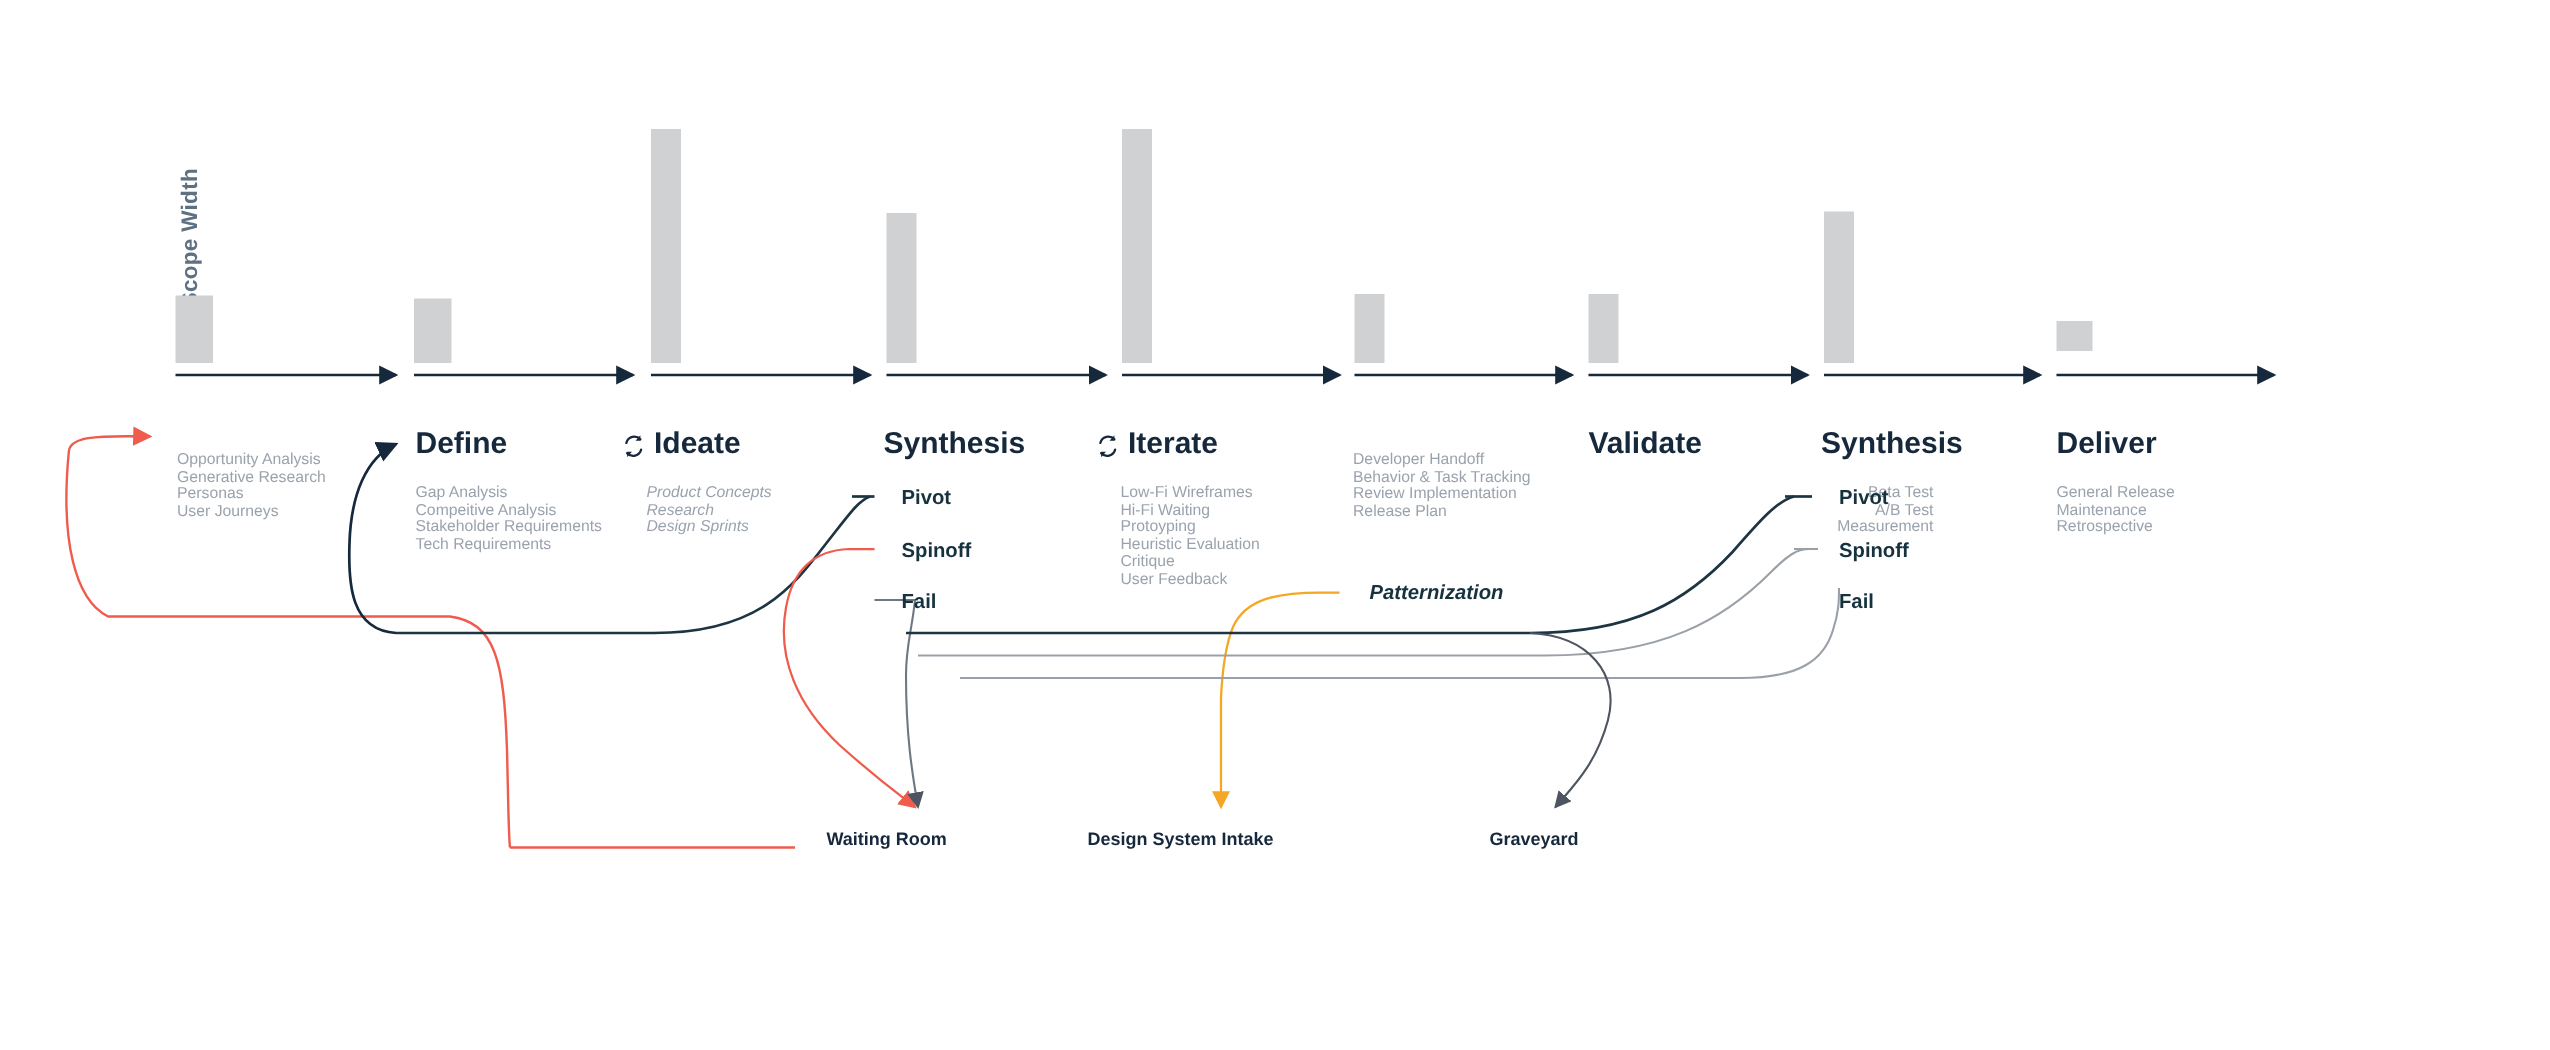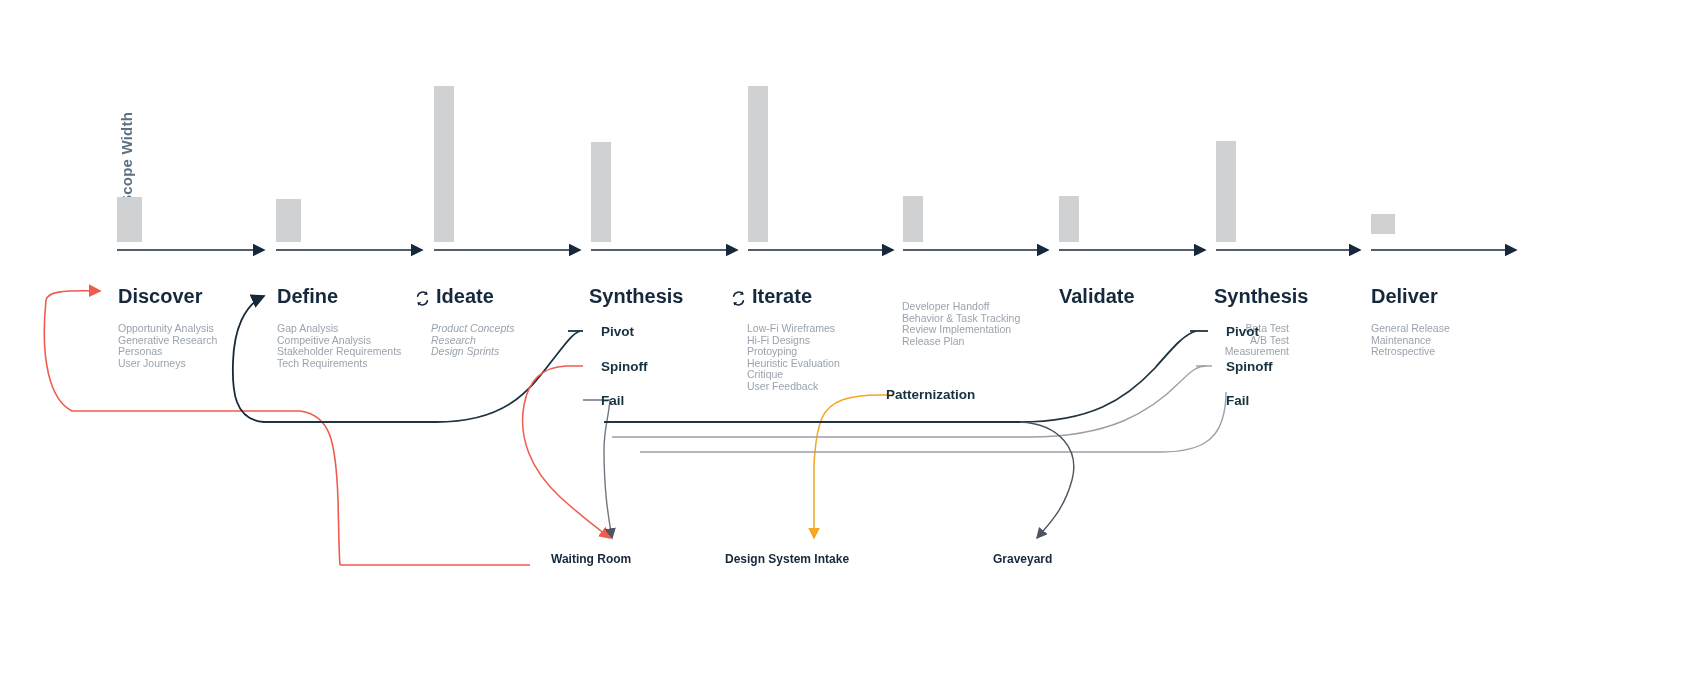--- a/index.html
+++ b/index.html
@@ -162,23 +162,20 @@
 
     <path d="M 612,437 L 1030,437 C 1110,437 1150,412 1180,382 C 1192,370 1198,366 1206,366" stroke="#9aa0a8" stroke-width="1.4" fill="none"></path>
     <line x1="1196" y1="366" x2="1212" y2="366" stroke="#9aa0a8" stroke-width="1.4"></line>
 
     <path d="M 640,452 L 1160,452 C 1200,452 1216,440 1222,420 C 1226,408 1226,400 1226,392" stroke="#9aa0a8" stroke-width="1.4" fill="none"></path>
 
     <path d="M 1020,422 C 1060,424 1080,450 1072,480 C 1064,510 1048,525 1037,538" stroke="#4c5560" stroke-width="1.4" fill="none" marker-end="url(#ah-grey)"></path>
   </svg>
 
   <div class="phase" style="left:118px; top:285px;">
-    <div class="phase-title">
-      <span>Discover</span>
-    </div>
     <div class="phase-list">
       <div>Opportunity Analysis</div>
       <div>Generative Research</div>
       <div>Personas</div>
       <div>User Journeys</div>
     </div>
   </div>
 
   <div class="phase" style="left:277px; top:285px;">
     <div class="phase-title">
@@ -224,21 +221,21 @@
           <path d="M4.2 7.4 A6.4 6.4 0 0 1 15.2 4.6" fill="none" stroke="#16283c" stroke-width="1.8" stroke-linecap="round"></path>
           <path d="M15.8 12.6 A6.4 6.4 0 0 1 4.8 15.4" fill="none" stroke="#16283c" stroke-width="1.8" stroke-linecap="round"></path>
           <path d="M15.2 1.4 L15.2 5.6 L11.4 5.6 z" fill="#16283c"></path>
           <path d="M4.8 18.6 L4.8 14.4 L8.6 14.4 z" fill="#16283c"></path>
         </svg>
       </span>
       <span>Iterate</span>
     </div>
     <div class="phase-list" style="margin-left:17px;">
       <div>Low-Fi Wireframes</div>
-      <div>Hi-Fi Designs</div>
+      <div>Hi-Fi Waiting</div>
       <div>Protoyping</div>
       <div>Heuristic Evaluation</div>
       <div>Critique</div>
       <div>User Feedback</div>
     </div>
   </div>
 
   <div class="phase" style="left:902px; top:285px;">
     <div class="phase-list">
       <div>Developer Handoff</div>
@@ -273,21 +270,21 @@
       <div>General Release</div>
       <div>Maintenance</div>
       <div>Retrospective</div>
     </div>
   </div>
 
   <div class="branch-label" style="left:589px; top:324px;">Pivot</div>
   <div class="branch-label" style="left:589px; top:359px;">Spinoff</div>
   <div class="branch-label" style="left:589px; top:393px;">Fail</div>
 
-  <div class="branch-label" style="left:874px; top:387px;">Patternization</div>
+  <div class="branch-label" style="left:901px; top:387px;font-style:italic;">Patternization</div>
 
   <div class="branch-label" style="left:1214px; top:324px;">Pivot</div>
   <div class="branch-label" style="left:1214px; top:359px;">Spinoff</div>
   <div class="branch-label" style="left:1214px; top:393px;">Fail</div>
 
   <div class="outcome-label" style="left:551px;  top:552px;">Waiting Room</div>
   <div class="outcome-label" style="left:725px;  top:552px;">Design System Intake</div>
   <div class="outcome-label" style="left:993px;  top:552px;">Graveyard</div>
 
 </div>

